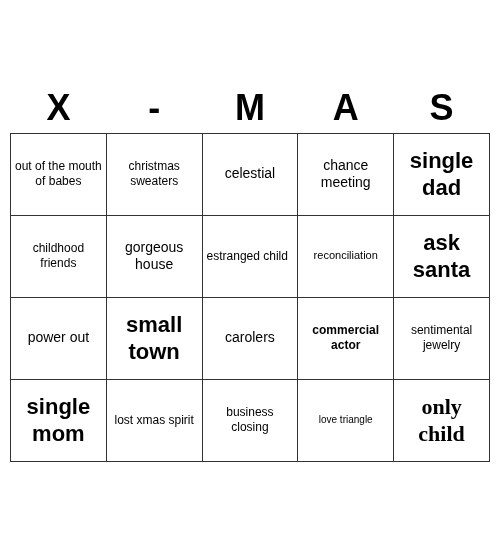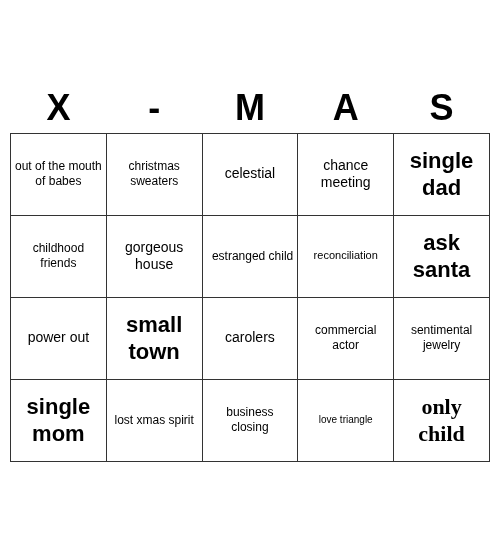--- a/index.html
+++ b/index.html
@@ -55,29 +55,29 @@
     <tr>
           <td style="font-size: 12px; font-weight: normal; font-style: normal; line-height: 1.25; text-align: center; vertical-align: middle; padding: 4px; border: 1.5px solid rgb(51, 51, 51); width: 96px; height: 82px;">out of the mouth of babes</td>
           <td style="font-size: 12px; font-weight: normal; font-style: normal; line-height: 1.25; text-align: center; vertical-align: middle; padding: 4px; border: 1.5px solid rgb(51, 51, 51); width: 96px; height: 82px;">christmas sweaters</td>
           <td style="font-size: 14px; font-weight: normal; font-style: normal; line-height: 1.25; text-align: center; vertical-align: middle; padding: 4px; border: 1.5px solid rgb(51, 51, 51); width: 96px; height: 82px;">celestial</td>
           <td style="font-size: 14px; font-weight: normal; font-style: normal; line-height: 1.25; text-align: center; vertical-align: middle; padding: 4px; border: 1.5px solid rgb(51, 51, 51); width: 96px; height: 82px;">chance meeting</td>
           <td style="font-size: 22px; font-weight: bold; font-style: normal; line-height: 1.25; text-align: center; vertical-align: middle; padding: 4px; border: 1.5px solid rgb(51, 51, 51); width: 96px; height: 82px;">single dad</td>
         </tr>
         <tr>
           <td style="font-size: 12px; font-weight: normal; font-style: normal; line-height: 1.25; text-align: center; vertical-align: middle; padding: 4px; border: 1.5px solid rgb(51, 51, 51); width: 96px; height: 82px;">childhood friends</td>
           <td style="font-size: 14px; font-weight: normal; font-style: normal; line-height: 1.25; text-align: center; vertical-align: middle; padding: 4px; border: 1.5px solid rgb(51, 51, 51); width: 96px; height: 82px;">gorgeous house</td>
-          <td style="font-size: 12px; font-weight: normal; font-style: normal; line-height: 1.25; text-align: right; vertical-align: middle; padding: 4px; border: 1.5px solid rgb(51, 51, 51); width: 96px; height: 82px;">estranged child</td>
+          <td style="font-size: 12px; font-weight: normal; font-style: normal; line-height: 1.25; text-align: left; vertical-align: middle; padding: 4px; border: 1.5px solid rgb(51, 51, 51); width: 96px; height: 82px;">estranged child</td>
           <td style="font-size: 11px; font-weight: normal; font-style: normal; line-height: 1.25; text-align: center; vertical-align: middle; padding: 4px; border: 1.5px solid rgb(51, 51, 51); width: 96px; height: 82px;">reconciliation</td>
           <td style="font-size: 22px; font-weight: bold; font-style: normal; line-height: 1.25; text-align: center; vertical-align: middle; padding: 4px; border: 1.5px solid rgb(51, 51, 51); width: 96px; height: 82px;">ask santa</td>
         </tr>
         <tr>
           <td style="font-size: 14px; font-weight: normal; font-style: normal; line-height: 1.25; vertical-align: middle; padding: 4px; border: 1.5px solid rgb(51, 51, 51); width: 96px; height: 82px;">power out</td>
           <td style="font-size: 22px; font-weight: bold; font-style: normal; line-height: 1.25; text-align: center; vertical-align: middle; padding: 4px; border: 1.5px solid rgb(51, 51, 51); width: 96px; height: 82px;">small town</td>
           <td style="font-size: 14px; font-weight: normal; font-style: normal; line-height: 1.25; text-align: center; vertical-align: middle; padding: 0; border: 1.5px solid rgb(51, 51, 51); width: 96px; height: 82px;">carolers</td>
-          <td style="font-size: 12px; font-weight: normal; font-style: normal; line-height: 1.25; text-align: center; vertical-align: middle; padding: 4px; border: 1.5px solid rgb(51, 51, 51); width: 96px; height: 82px;">commercial actor</td>
+          <td style="font-size: 12px; font-weight: bold; font-style: normal; line-height: 1.25; text-align: center; vertical-align: middle; padding: 4px; border: 1.5px solid rgb(51, 51, 51); width: 96px; height: 82px;">commercial actor</td>
           <td style="font-size: 12px; font-weight: normal; font-style: normal; line-height: 1.25; text-align: center; vertical-align: middle; padding: 4px; border: 1.5px solid rgb(51, 51, 51); width: 96px; height: 82px;">sentimental jewelry</td>
         </tr>
         <tr>
           <td style="font-size: 22px; font-weight: bold; font-style: normal; line-height: 1.25; text-align: center; vertical-align: middle; padding: 0; border: 1.5px solid rgb(51, 51, 51); width: 96px; height: 82px;">single mom</td>
           <td style="font-size: 12px; font-weight: normal; font-style: normal; line-height: 1.25; text-align: center; vertical-align: middle; padding: 4px; border: 1.5px solid rgb(51, 51, 51); width: 96px; height: 82px;">lost xmas spirit</td>
           <td style="font-size: 12px; font-weight: normal; font-style: normal; line-height: 1.25; text-align: center; vertical-align: middle; padding: 4px; border: 1.5px solid rgb(51, 51, 51); width: 96px; height: 82px; margin-left: 32px;">business closing</td>
           <td style="font-size: 10px; font-weight: normal; font-style: normal; line-height: 1.25; text-align: center; vertical-align: middle; padding: 4px; border: 1.5px solid rgb(51, 51, 51); width: 96px; height: 82px;">love triangle</td>
           <td style="font-size: 22px; font-weight: bold; font-style: normal; line-height: 1.25; text-align: center; vertical-align: middle; padding: 4px; border: 1.5px solid rgb(51, 51, 51); width: 96px; height: 82px; font-family: Liberation Serif, serif;">only child</td>
         </tr>
       </tbody>

